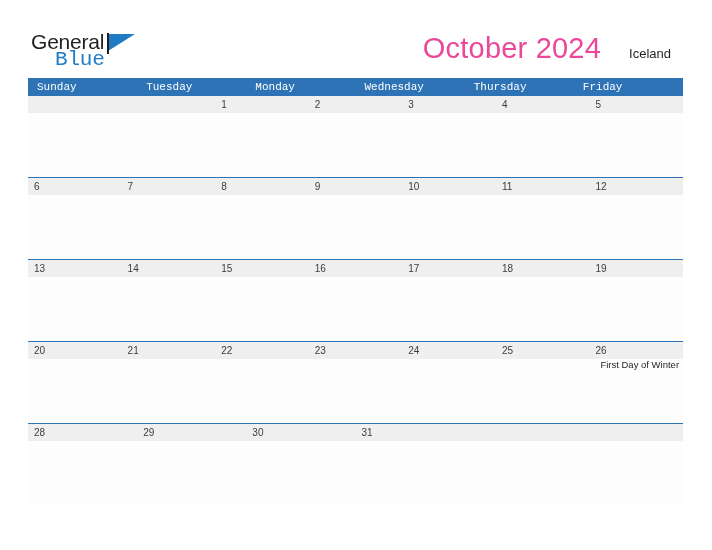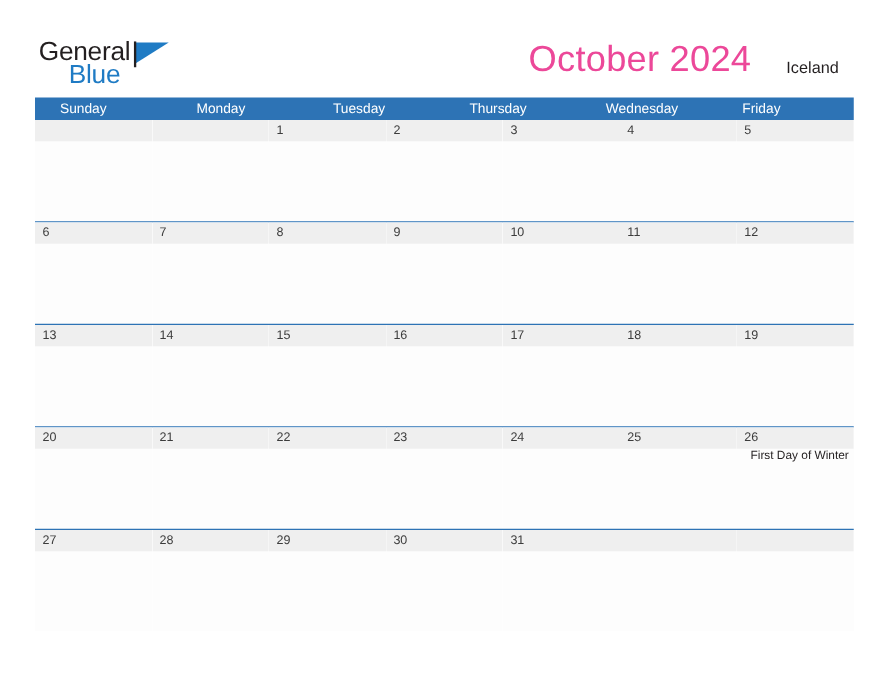--- a/index.html
+++ b/index.html
@@ -48,21 +48,21 @@
     letter-spacing: -0.2px;
     font-family: "Liberation Sans", sans-serif;
   }
   .logo-blue {
     position: absolute;
     left: 24px;
     top: 18px;
     font-size: 21px;
     color: #1f7bc4;
     letter-spacing: -0.2px;
-    font-family: Liberation Sans, sans-serif;
+    font-family: Liberation Mono, monospace;
   }
   .logo-flag {
     position: absolute;
     left: 76px;
     top: 2px;
     width: 29px;
     height: 21px;
   }
 
   .cal-title {
@@ -99,23 +99,23 @@
     display: flex;
     width: 655px;
     height: 18px;
     background: #2d73b5;
   }
   .weekday-cell {
     flex: 1 1 0;
     color: #ffffff;
     font-size: 11px;
     line-height: 18px;
-    padding-left: 20px;
+    padding-left: 9px;
     box-sizing: border-box;
-    font-family: Liberation Sans, sans-serif;
+    font-family: Liberation Mono, monospace;
     overflow: hidden;
     white-space: nowrap;
   }
 
   .week-row {
     display: flex;
     width: 655px;
     height: 81px;
     position: relative;
   }
@@ -187,24 +187,24 @@
     <div class="cal-title">October 2024</div>
 
     <div class="cal-location">Iceland</div>
 
   </div>
 
   <div class="calendar">
 
     <div class="weekday-row">
       <div class="weekday-cell">Sunday</div>
+      <div class="weekday-cell">Tuesday</div>
       <div class="weekday-cell">Monday</div>
-      <div class="weekday-cell">Tuesday</div>
+      <div class="weekday-cell">Wednesday</div>
       <div class="weekday-cell">Thursday</div>
-      <div class="weekday-cell">Wednesday</div>
       <div class="weekday-cell">Friday</div>
     </div>
 
     <div id="weeks-container">
         <div class="week-row">
           <div class="day-cell">
             <div class="day-band"></div>
           </div>
           <div class="day-cell">
             <div class="day-band"></div>
@@ -319,24 +319,20 @@
             <div class="day-band"></div>
             <div class="day-num">26</div>
             <div class="day-events">
               <div class="event-text">First Day of Winter</div>
             </div>
           </div>
         </div>
         <div class="week-row">
           <div class="day-cell">
             <div class="day-band"></div>
-            <div class="day-num">27</div>
-          </div>
-          <div class="day-cell">
-            <div class="day-band"></div>
             <div class="day-num">28</div>
           </div>
           <div class="day-cell">
             <div class="day-band"></div>
             <div class="day-num">29</div>
           </div>
           <div class="day-cell">
             <div class="day-band"></div>
             <div class="day-num">30</div>
           </div>

